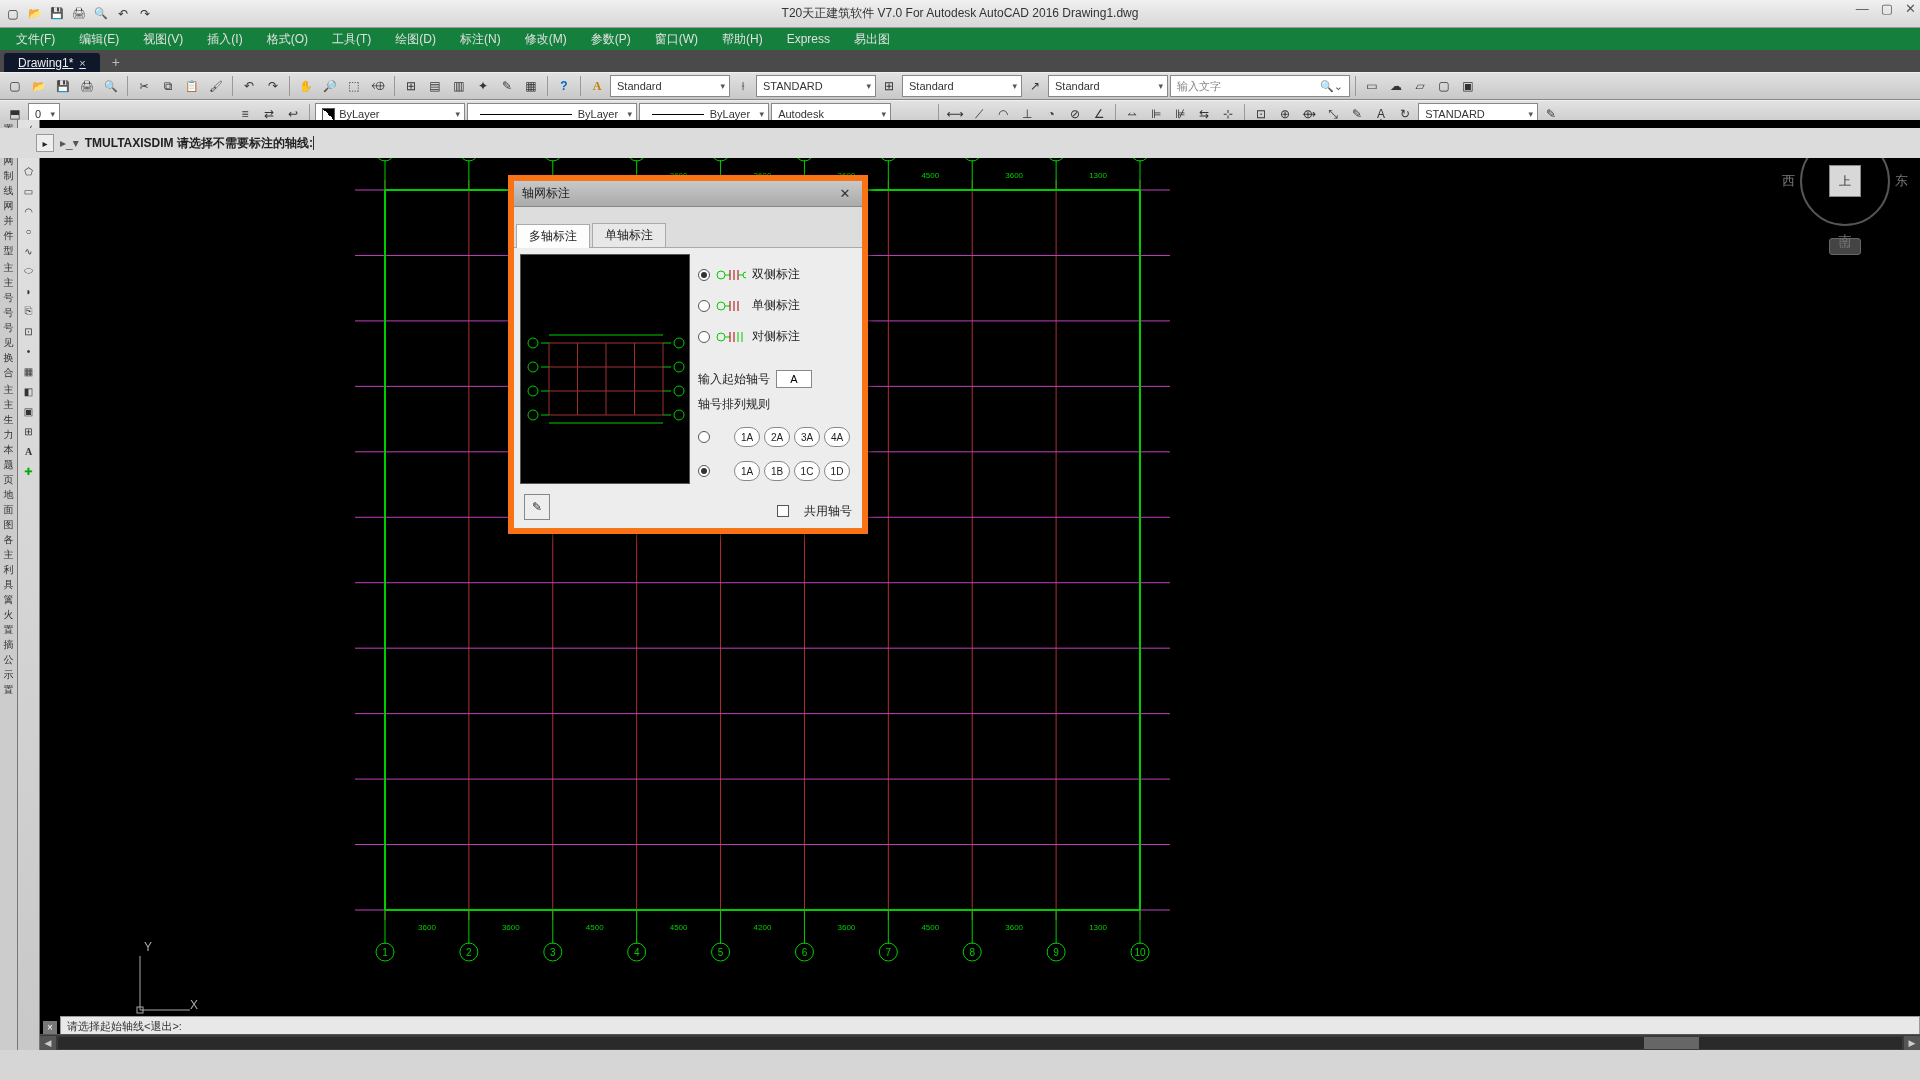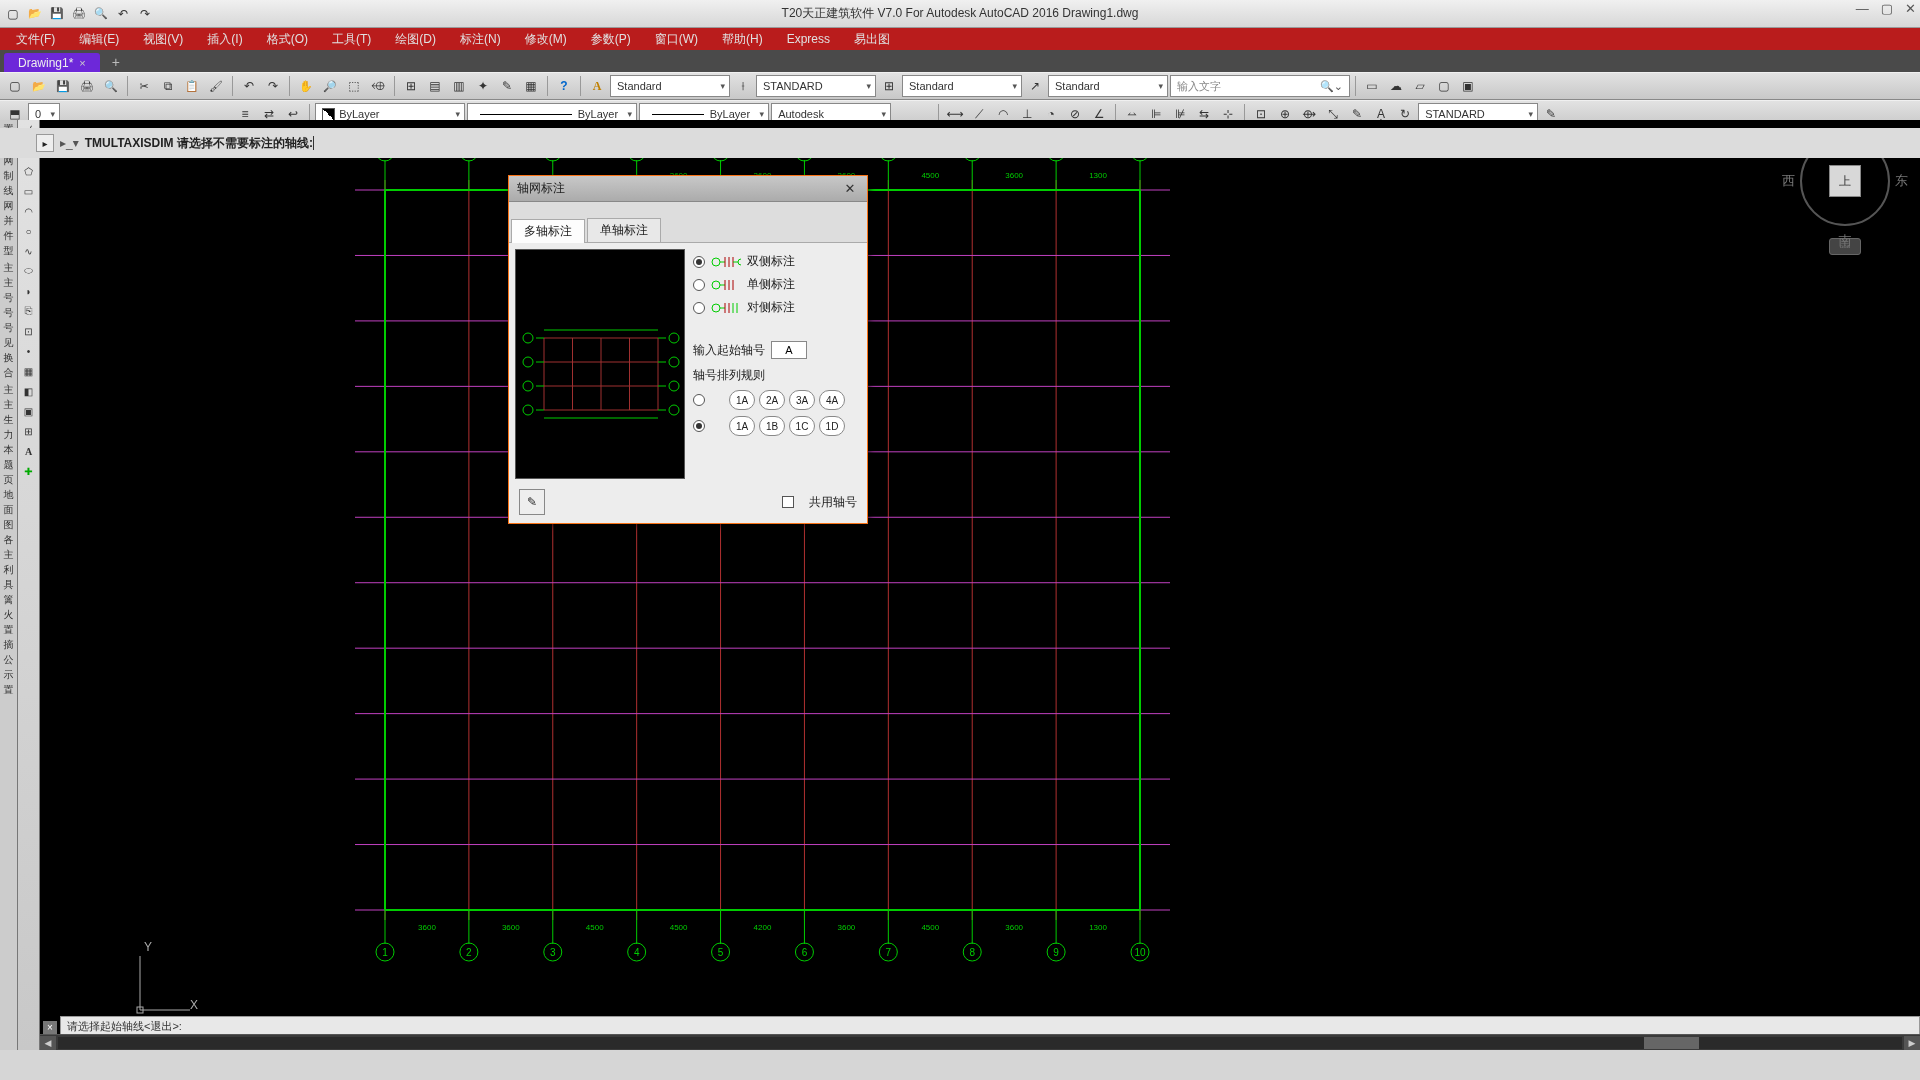--- a/index.html
+++ b/index.html
@@ -7,27 +7,27 @@
 
 
 .titlebar { height:28px; background:linear-gradient(#f0f0f0,#d7d7d7); display:flex; align-items:center; padding:0 4px; border-bottom:1px solid #9a9a9a; position:relative; }
 .qat { display:flex; gap:4px; }
 .qat .tb-btn { width:18px; height:16px; }
 .app-title { position:absolute; left:50%; transform:translateX(-50%); color:#333; font-size:12px; }
 .win-ctrls { position:absolute; right:4px; top:1px; display:flex; gap:12px; }
 .win-ctrls span { font-size:13px; color:#555; cursor:pointer; }
 
 
-.menubar { height:22px; background:#b91c1c; display:flex; align-items:center; padding:0 4px; gap:0; color:#e0e0e0; font-size:12px; }
+.menubar { height:22px; background:#15803d; display:flex; align-items:center; padding:0 4px; gap:0; color:#e0e0e0; font-size:12px; }
 .menubar .menu-item { padding:2px 12px; cursor:pointer; }
 
 
 .tabbar { height:22px; background:#4a4a4a; display:flex; align-items:flex-end; padding-left:4px; }
 .tabbar .tab { background:#707070; color:#eee; padding:3px 14px 2px; border-radius:3px 3px 0 0; font-size:12px; margin-right:2px; display:flex; align-items:center; gap:6px; }
-.tabbar .tab.active { background:#6d28d9; }
+.tabbar .tab.active { background:#0f172a;text-decoration:underline; }
 .tabbar .tab .x { color:#ccc; font-size:11px; }
 .tabbar .plus { color:#bbb; padding:2px 10px; font-size:14px; cursor:pointer; }
 
 
 .toolrow { height:28px; background:linear-gradient(#e2e2e2,#c8c8c8); border-top:1px solid #f0f0f0; border-bottom:1px solid #888; display:flex; align-items:center; padding:0 4px; gap:2px; }
 .tb-btn { width:22px; height:22px; display:inline-flex; align-items:center; justify-content:center; border:1px solid transparent; border-radius:2px; cursor:pointer; color:#333; font-size:12px; }
 .sep { width:1px; height:20px; background:#999; margin:0 3px; }
 .combo { height:22px; border:1px solid #888; background:#fff; display:flex; align-items:center; padding:0 18px 0 6px; font-size:11px; color:#333; position:relative; min-width:110px; }
 .combo::after { content:"▾"; position:absolute; right:4px; color:#555; font-size:9px; }
 .input-box { height:22px; border:1px solid #888; background:#fff; padding:0 6px; font-size:11px; color:#888; min-width:180px; display:flex; align-items:center; justify-content:space-between; }
@@ -56,30 +56,30 @@
 .viewcube .c { position:absolute; font-size:13px; }
 .cube-face { position:absolute; left:50%; top:50%; transform:translate(-50%,-50%); width:32px; height:32px; background:#d8d8d8; border:1px solid #888; display:flex; align-items:center; justify-content:center; color:#333; font-size:12px; }
 .wcs-btn { display:inline-block; margin-top:6px; padding:2px 10px; background:#444; border:1px solid #666; border-radius:3px; font-size:10px; color:#888; }
 
 .hscroll { position:absolute; left:0; right:0; bottom:0; height:16px; background:#3a3a3a; border-top:1px solid #555; display:flex; align-items:center; z-index:1; }
 .hscroll .arrow { width:16px; height:14px; background:#555; color:#ccc; display:flex; align-items:center; justify-content:center; font-size:9px; cursor:pointer; }
 .hscroll .track { flex:1; height:12px; background:#2a2a2a; margin:0 2px; position:relative; }
 .hscroll .thumb { position:absolute; left:86%; width:3%; top:0; bottom:0; background:#666; }
 
 
-.dialog { position:absolute; left:508px; top:175px; width:360px; background:#ededed; border:1px solid #f97316; box-shadow:2px 2px 6px rgba(0,0,0,0.6); z-index:10; font-size:12px; }
+.dialog { position:absolute; left:508px; top:175px; width:360px; background:#ededed; border:6px solid #f97316; box-shadow:2px 2px 6px rgba(0,0,0,0.6); z-index:10; font-size:12px; }
 .dlg-title { background:linear-gradient(#c8c8c8,#ababab); padding:4px 8px; display:flex; justify-content:space-between; align-items:center; border-bottom:1px solid #888; }
 .dlg-title .x { cursor:pointer; width:18px; height:16px; display:flex; align-items:center; justify-content:center; font-size:13px; color:#333; }
 .dlg-tabs { display:flex; background:#ddd; border-bottom:1px solid #aaa; }
 .dlg-tab { padding:3px 12px; border:1px solid #aaa; border-bottom:none; background:#e8e8e8; margin:16px 0 0 2px; cursor:pointer; font-size:12px; }
 .dlg-tab.active { background:#fdfdfd; position:relative; top:1px; }
 .dlg-body { display:flex; padding:6px; gap:8px; }
 .preview { width:170px; height:230px; background:#000; border:1px solid #555; position:relative; }
 .opts { flex:1; display:flex; flex-direction:column; gap:6px; padding-top:4px; }
-.opt-row { display:flex; align-items:center; gap:6px; }
+.opt-row { display:flex; align-items:center; gap:6px;margin-top:8px; }
 .radio { width:12px; height:12px; border:1px solid #555; border-radius:50%; background:#fff; display:inline-flex; align-items:center; justify-content:center; cursor:pointer; }
 .radio.sel::after { content:""; width:6px; height:6px; background:#333; border-radius:50%; }
 .glyph-bar { width:30px; height:14px; position:relative; }
 .txt-in { width:36px; height:18px; border:1px solid #888; background:#fff; text-align:center; font-size:11px; }
 .seq-grp { display:flex; gap:4px; align-items:center; margin-left:18px; }
 .seq-btn { width:26px; height:20px; border:1px solid #888; border-radius:10px; background:#fff; font-size:10px; display:flex; align-items:center; justify-content:center; cursor:pointer; }
 .tool-btn { width:26px; height:26px; border:1px solid #888; background:#eee; display:flex; align-items:center; justify-content:center; cursor:pointer; }
 .chk { width:12px; height:12px; border:1px solid #555; background:#fff; cursor:pointer; display:inline-block; }
 .dlg-foot { display:flex; justify-content:space-between; align-items:center; padding:4px 10px 8px; }
 .cmd-log { position:absolute; bottom:30px; left:60px; right:0; background:#e8e8e8; border:1px solid #999; font-size:11px; padding:2px 6px; line-height:14px; color:#333; }

